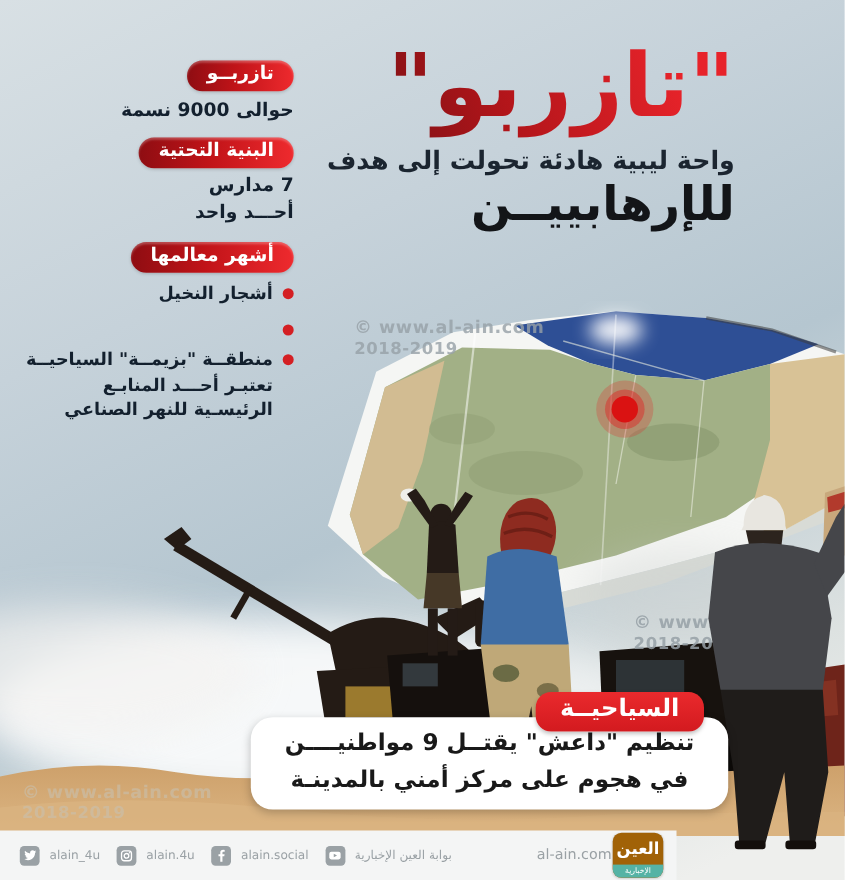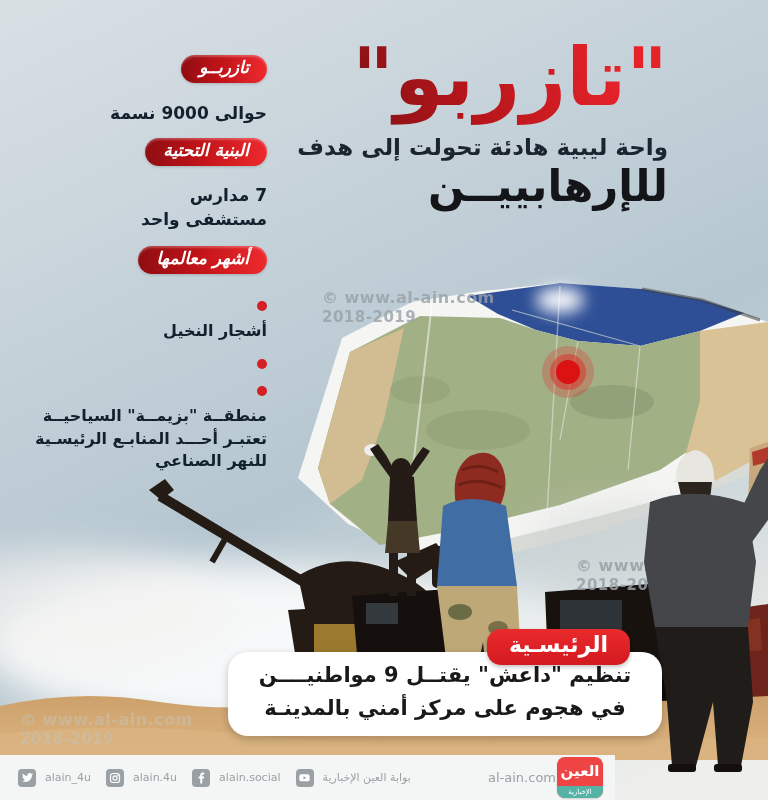--- a/index.html
+++ b/index.html
@@ -20,28 +20,27 @@
     -webkit-background-clip:text; background-clip:text; color:transparent;
   }
   .sub-title { font-size:23px; font-weight:bold; color:#1b2530; margin-top:4px; }
   .big-title { font-size:43px; font-weight:bold; color:#131518; line-height:1.15; margin-top:2px; letter-spacing:-1px; }
 
   
   .info-col { position:absolute; top:55px; right:501px; width:246px; direction:rtl; text-align:right; }
   .pill {
     display:inline-block; color:#fff; font-size:17px; font-weight:bold;
     background:linear-gradient(to left,#ee2a2e,#c01318 55%,#8e0d12);
-    border-radius:999px; padding:2px 18px 6px; margin-bottom:17px;
+    border-radius:999px; padding:2px 18px 6px; margin-bottom:4px;
     box-shadow:inset 0 2px 2px rgba(255,255,255,.25), 0 1px 3px rgba(0,0,0,.18);
-    font-style:italic;
   }
   .col-text { font-size:17px; font-weight:bold; color:#13202e; line-height:1.62; margin-bottom:10px; }
   .col-text.tight { line-height:1.45; margin-bottom:14px; }
   .bullets { list-style:none; margin-top:4px; }
-  .bullets li { display:flex; direction:rtl; gap:9px; margin-bottom:11px; font-size:16px; font-weight:bold; color:#13202e; line-height:1.4;flex-direction:column; }
+  .bullets li { display:flex; direction:rtl; gap:9px; margin-bottom:11px; font-size:16px; font-weight:bold; color:#13202e; line-height:1.4; }
   .bullets .dot { flex:0 0 auto; width:10px; height:10px; border-radius:50%; background:#d41f23; margin-top:6px; }
 
   
   .target-pill {
     position:absolute; top:629px; left:487px; z-index:6;
     background:linear-gradient(to bottom,#ea2a2d,#d31a1f); color:#fff;
     font-size:22px; font-weight:bold; padding:3px 22px 8px; border-radius:14px; direction:rtl;
     box-shadow:0 2px 4px rgba(0,0,0,.25);
   }
   .target-box {
@@ -65,21 +64,21 @@
     background:#f4f5f5; display:flex; align-items:center; padding:0 12px 0 18px;
   }
   .social { display:flex; align-items:center; gap:9px; }
   .s-icon { width:18px; height:18px; border-radius:4px; background:#9aa1a5; display:flex; align-items:center; justify-content:center; }
   .s-icon svg { display:block; }
   .s-label { font-size:11px; color:#9aa1a5; margin-right:6px; }
   .s-label.ar { direction:rtl; }
   .footer-right { margin-left:auto; display:flex; align-items:center; gap:1px; }
   .site-url { font-size:13px; color:#9aa1a5; }
   .alain-logo {
-    width:46px; height:41px; border-radius:8px; overflow:hidden; background:#ef4444;
+    width:46px; height:41px; border-radius:8px; overflow:hidden; background:#a16207;
     display:flex; flex-direction:column; text-align:center;
     box-shadow:0 1px 2px rgba(0,0,0,.15);
   }
   .alain-logo .top { flex:1; color:#fff; font-weight:bold; font-size:15px; line-height:28px; direction:rtl; }
   .alain-logo .bottom { height:12px; background:#55b3a5; color:#fff; font-size:7px; line-height:12px; direction:rtl; }
 </style>
 </head>
 <body>
 
 <div class="canvas">
@@ -212,41 +211,41 @@
   <div class="info-col">
     <div>
       <span class="pill">تازربــو</span>
     </div>
     <div class="col-text">حوالى 9000 نسمة</div>
     <div>
       <span class="pill">البنية التحتية</span>
     </div>
     <div class="col-text tight" style="">
       <div>7 مدارس</div>
-      <div>مستشفى واحد</div>
+      <div>أحـــد واحد</div>
     </div>
     <div style="margin-top:4px">
       <span class="pill">أشهر معالمها</span>
     </div>
     <ul class="bullets">
       <li>
         <span class="dot"></span>
         <span>أشجار النخيل</span>
       </li>
       <li>
         <span class="dot"></span>
       </li>
       <li>
         <span class="dot"></span>
         <span>منطقــة "بزيمــة" السياحيــة تعتبـر أحـــد المنابـع الرئيسـية للنهر الصناعي</span>
       </li>
     </ul>
   </div>
 
-  <div class="target-pill">الرئيسـية</div>
+  <div class="target-pill">السياحيــة</div>
   <div class="target-box">
     <div class="line">تنظيم "داعش" يقتــل 9 مواطنيــــن</div>
     <div class="line">في هجوم على مركز أمني بالمدينـة</div>
   </div>
 
   <div class="footer">
     <div class="social">
       <span class="s-icon">
         <svg width="11" height="11" viewBox="0 0 24 24" fill="#ffffff">
             <path d="M23.954 4.569c-.885.389-1.83.654-2.825.775 1.014-.611 1.794-1.574 2.163-2.723-.951.555-2.005.959-3.127 1.184-.896-.959-2.173-1.559-3.591-1.559-2.717 0-4.92 2.203-4.92 4.917 0 .39.045.765.127 1.124-4.09-.205-7.715-2.169-10.141-5.138-.427.722-.666 1.561-.666 2.475 0 1.71.87 3.213 2.188 4.096-.807-.026-1.566-.248-2.228-.616v.061c0 2.385 1.693 4.374 3.946 4.827-.413.111-.849.171-1.296.171-.314 0-.615-.03-.916-.086.631 1.953 2.445 3.377 4.604 3.417-1.68 1.319-3.809 2.105-6.102 2.105-.39 0-.779-.023-1.17-.067 2.189 1.394 4.768 2.209 7.557 2.209 9.054 0 13.999-7.496 13.999-13.986 0-.209 0-.42-.015-.63.961-.689 1.8-1.56 2.46-2.548l-.047-.02z"></path>

